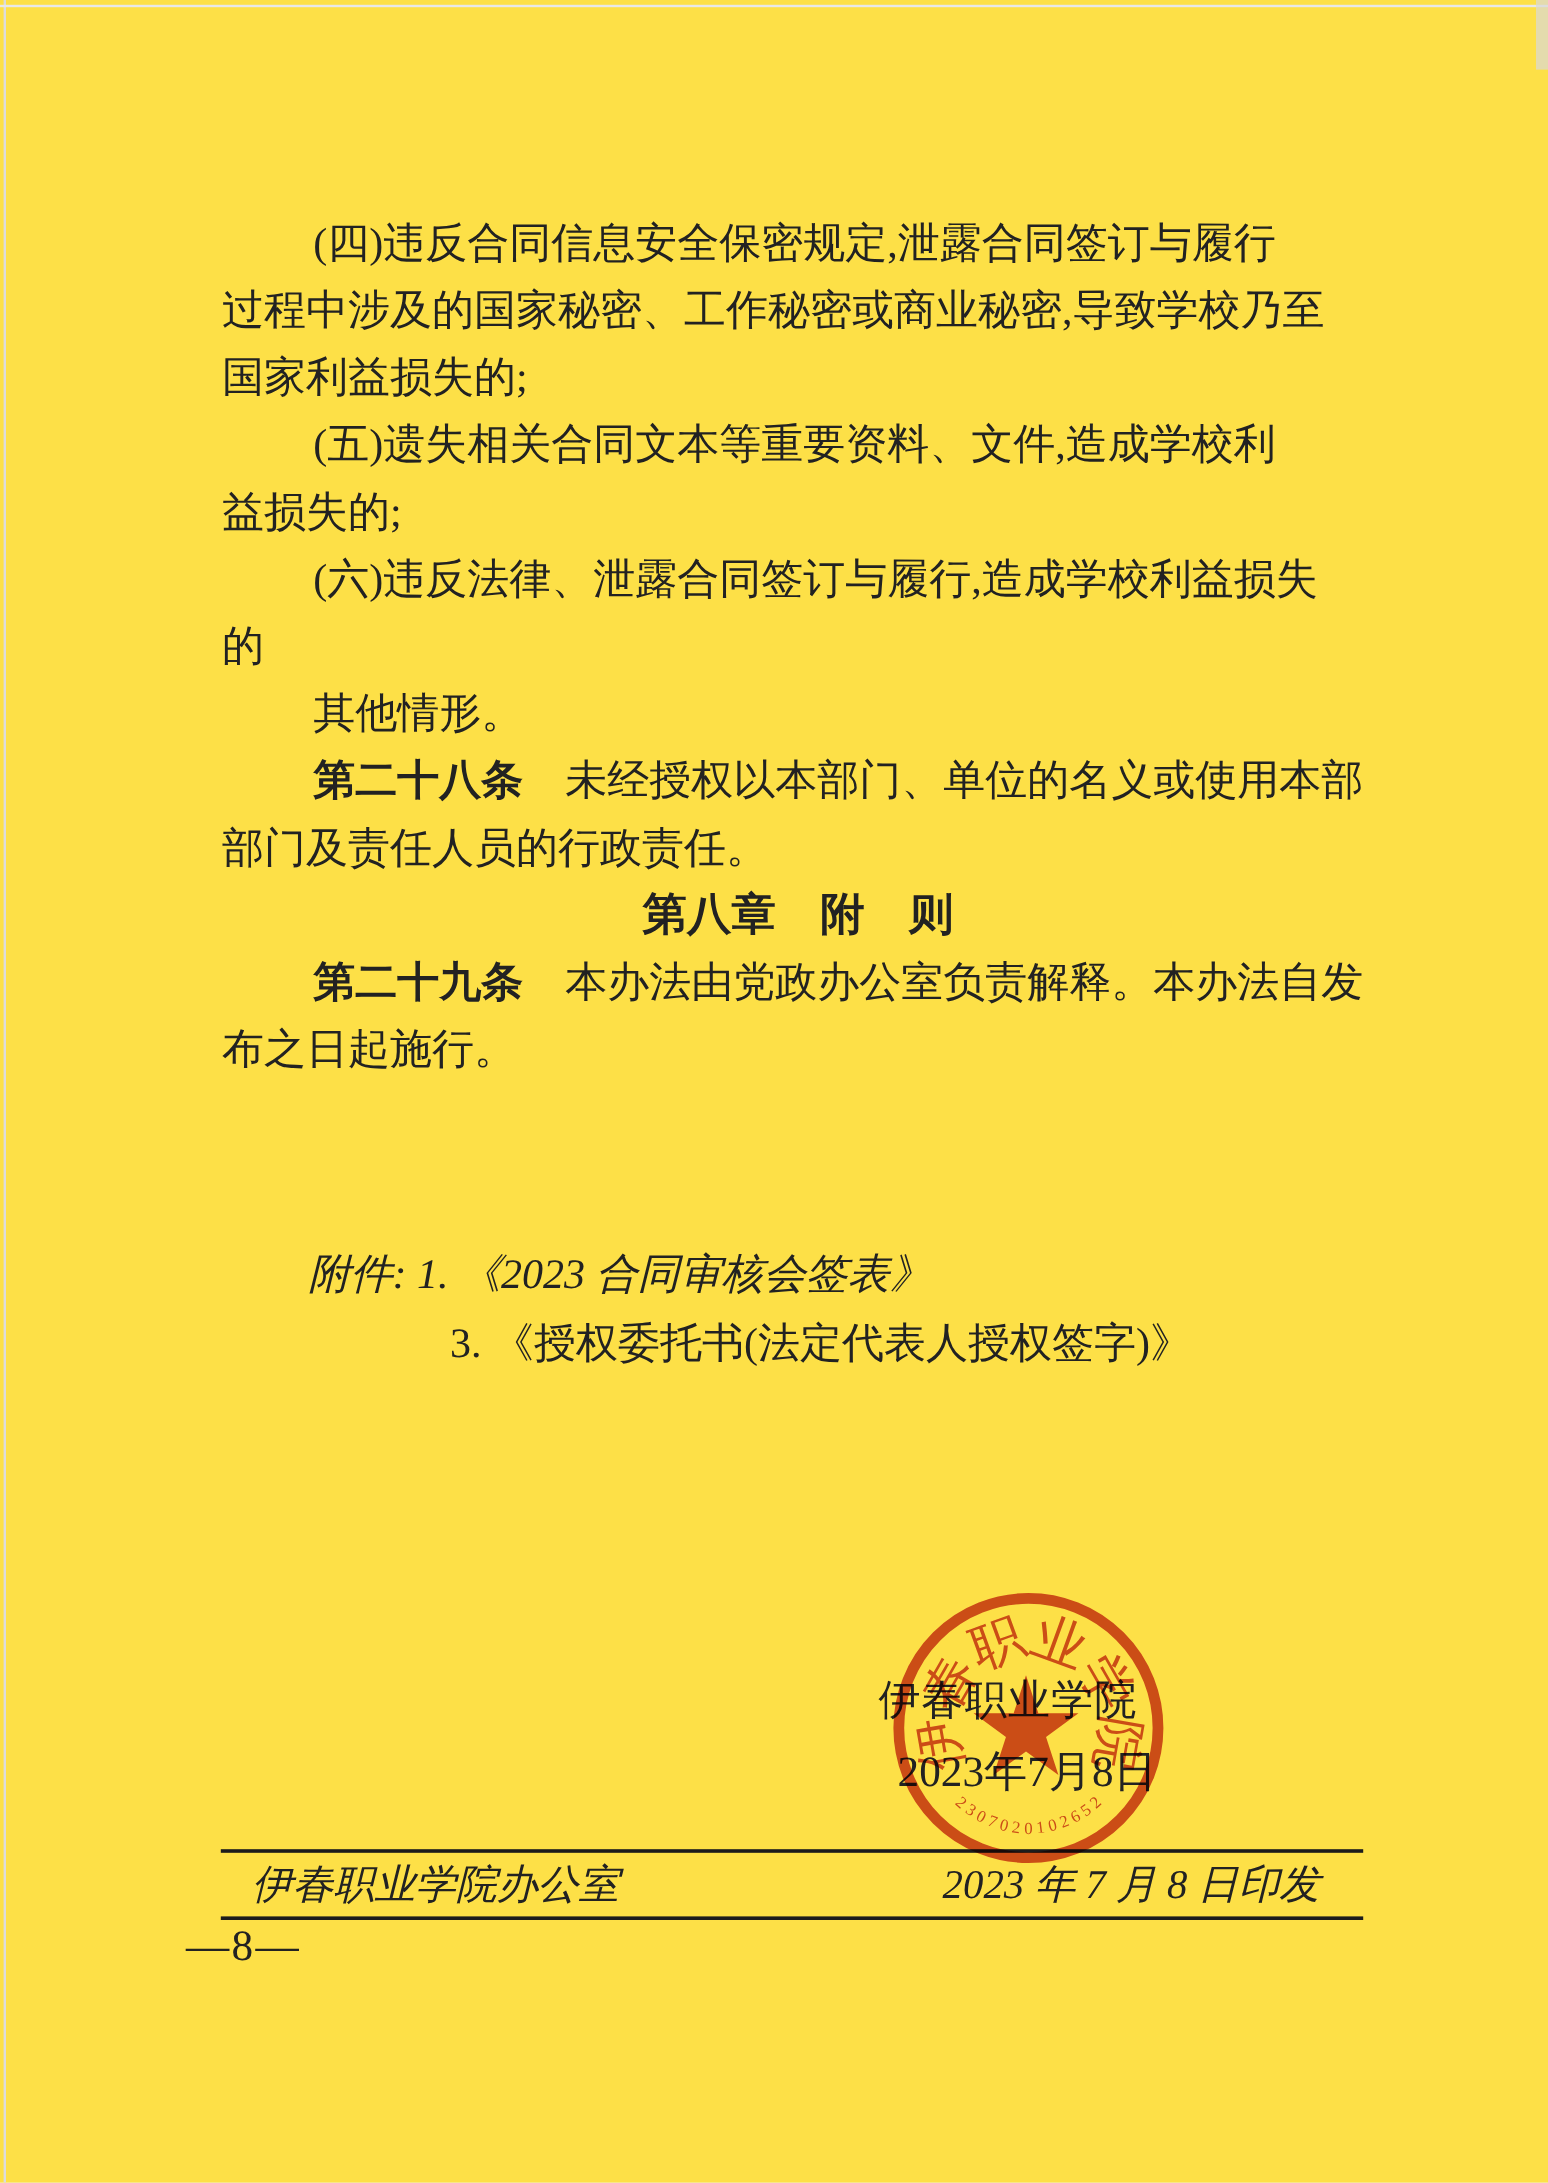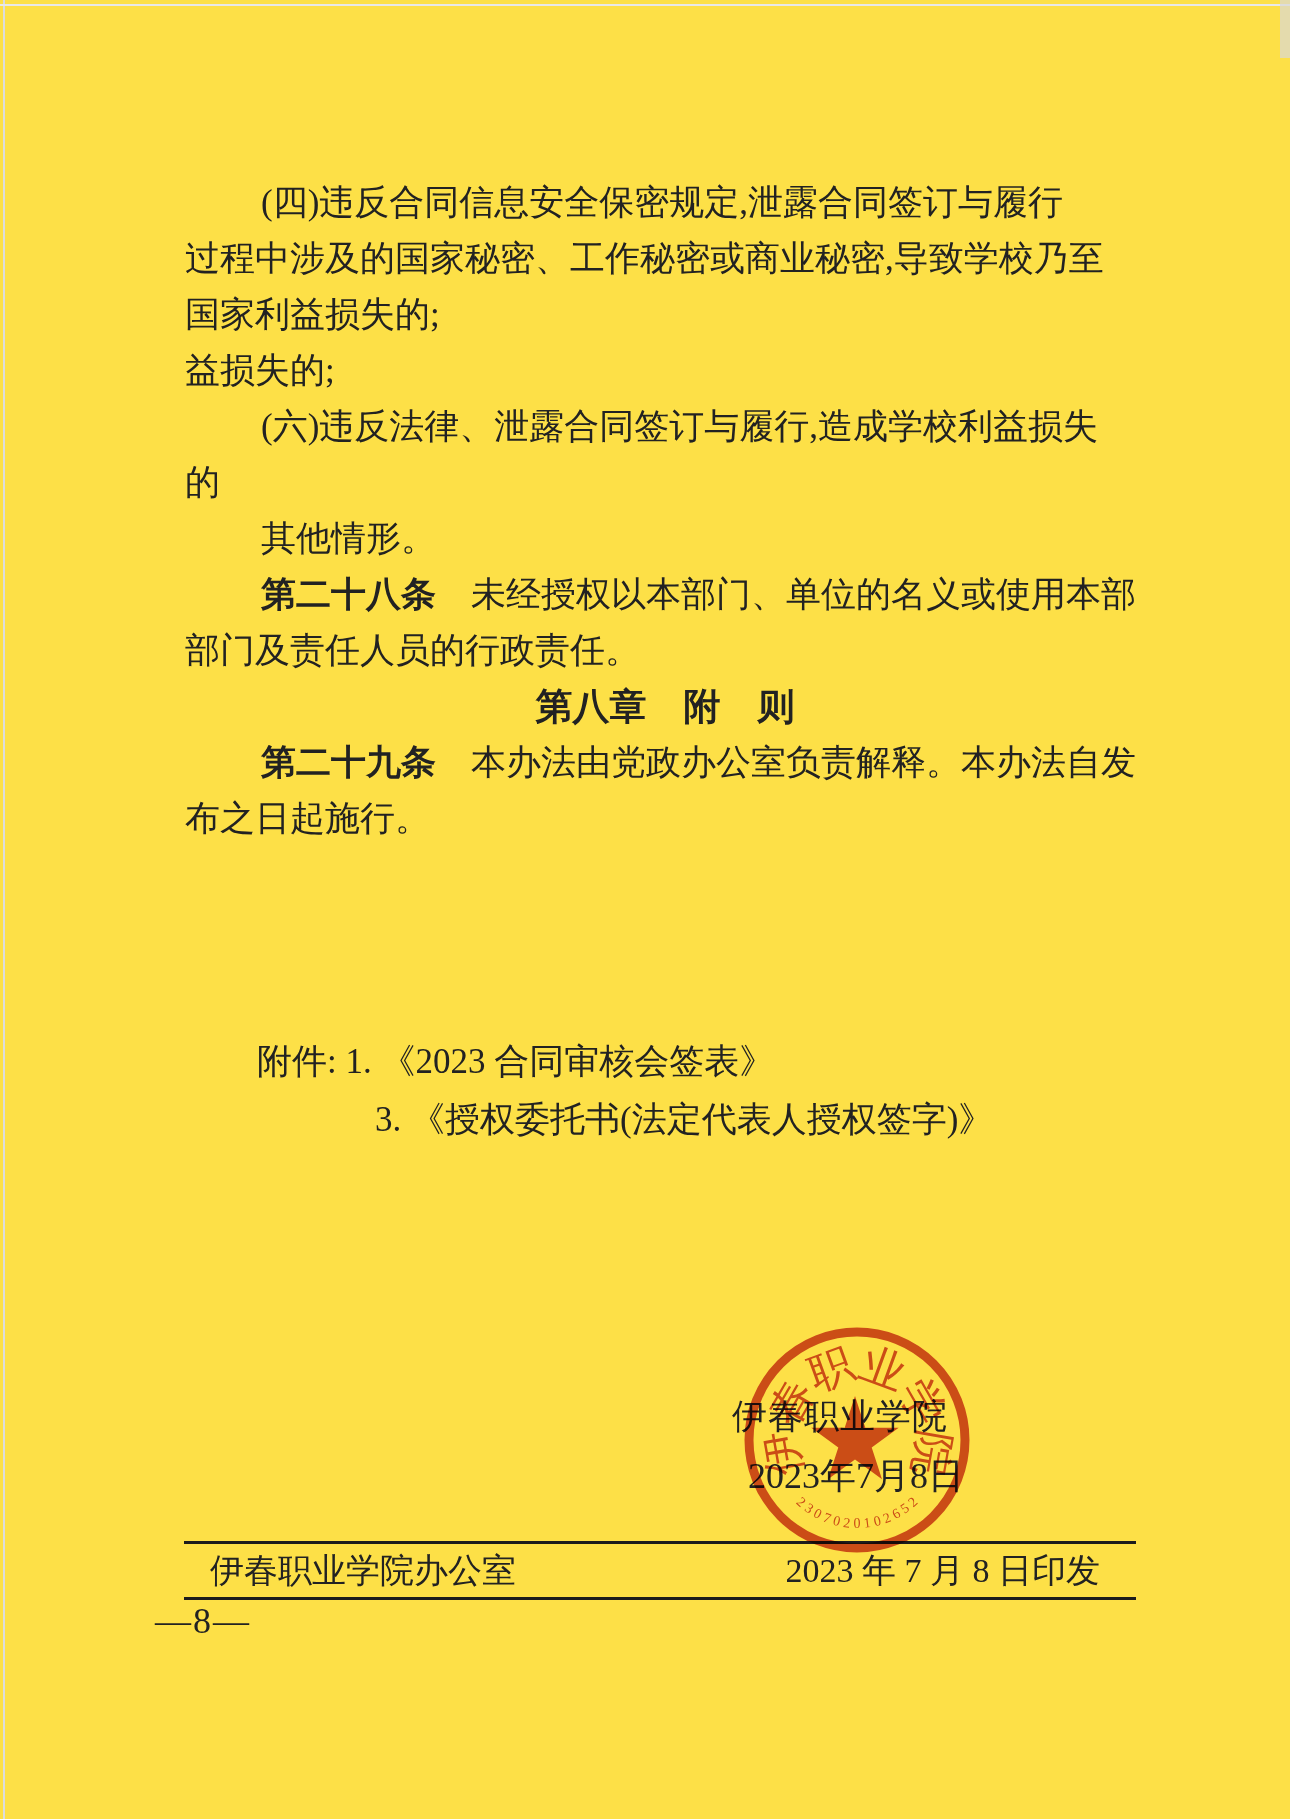--- a/index.html
+++ b/index.html
@@ -13,52 +13,53 @@
   .scan-edge-top{position:absolute;left:0;top:4px;width:100%;height:2px;background:#e8e8e8;}
   .scan-corner-tr{position:absolute;right:0;top:0;width:10px;height:58px;background:#d8d8d8;opacity:.7;}
 
   .body-text{position:absolute;left:185px;top:175px;width:960px;font-size:35px;line-height:56px;}
   .line{white-space:nowrap;}
   .line.indent{padding-left:76px;}
   .line.heading{font-weight:bold;text-align:center;padding-left:0;font-size:37px;}
   .bold{font-weight:bold;}
 
   .attachments{position:absolute;left:185px;top:1033px;width:960px;font-size:35px;line-height:58px;}
-  .att-first{padding-left:72px;white-space:nowrap;}
+  .att-first{padding-left:72px;white-space:nowrap;font-style:italic;}
   .att-cont{padding-left:190px;white-space:nowrap;}
 
   .sig-org{position:absolute;left:732px;top:1393px;font-size:35px;letter-spacing:1px;z-index:2;}
   .sig-date{position:absolute;left:748px;top:1452px;font-size:36px;z-index:2;}
 
   .seal{position:absolute;left:739px;top:1322px;width:236px;height:236px;
         mix-blend-mode:multiply;opacity:.9;z-index:5;}
 
   .rule{position:absolute;left:184px;width:952px;height:3px;background:#1c1c1c;z-index:1;}
   .rule-top{top:1541px;}
   .rule-bottom{top:1597px;}
   .footer-row{
     position:absolute;left:184px;top:1546px;width:952px;height:50px;
     display:flex;justify-content:space-between;align-items:center;
-    font-size:34px;padding:0 36px 0 26px;box-sizing:border-box;z-index:1;
+    font-size:34px;padding:0 36px 0 26px;box-sizing:border-box;z-index:1;font-style:italic;
   }
   .page-number{position:absolute;left:155px;top:1600px;font-size:36px;letter-spacing:2px;}
 </style>
 </head>
 <body>
 
 <div class="page">
 
   <div class="scan-edge-left"></div>
   <div class="scan-edge-top"></div>
   <div class="scan-corner-tr"></div>
 
   <div class="body-text" id="body">
       <div class="line indent">(四)违反合同信息安全保密规定,泄露合同签订与履行</div>
       <div class="line">过程中涉及的国家秘密、工作秘密或商业秘密,导致学校乃至</div>
       <div class="line">国家利益损失的;</div>
+      <div class="line indent">(五)遗失相关合同文本等重要资料、文件,造成学校利</div>
       <div class="line">益损失的;</div>
       <div class="line indent">(六)违反法律、泄露合同签订与履行,造成学校利益损失</div>
       <div class="line">的</div>
       <div class="line indent">其他情形。</div>
       <div class="line indent"><span class="bold">第二十八条</span>　未经授权以本部门、单位的名义或使用本部</div>
       <div class="line">部门及责任人员的行政责任。</div>
       <div class="line heading">第八章　附　则</div>
       <div class="line indent"><span class="bold">第二十九条</span>　本办法由党政办公室负责解释。本办法自发</div>
       <div class="line">布之日起施行。</div>
     </div>

